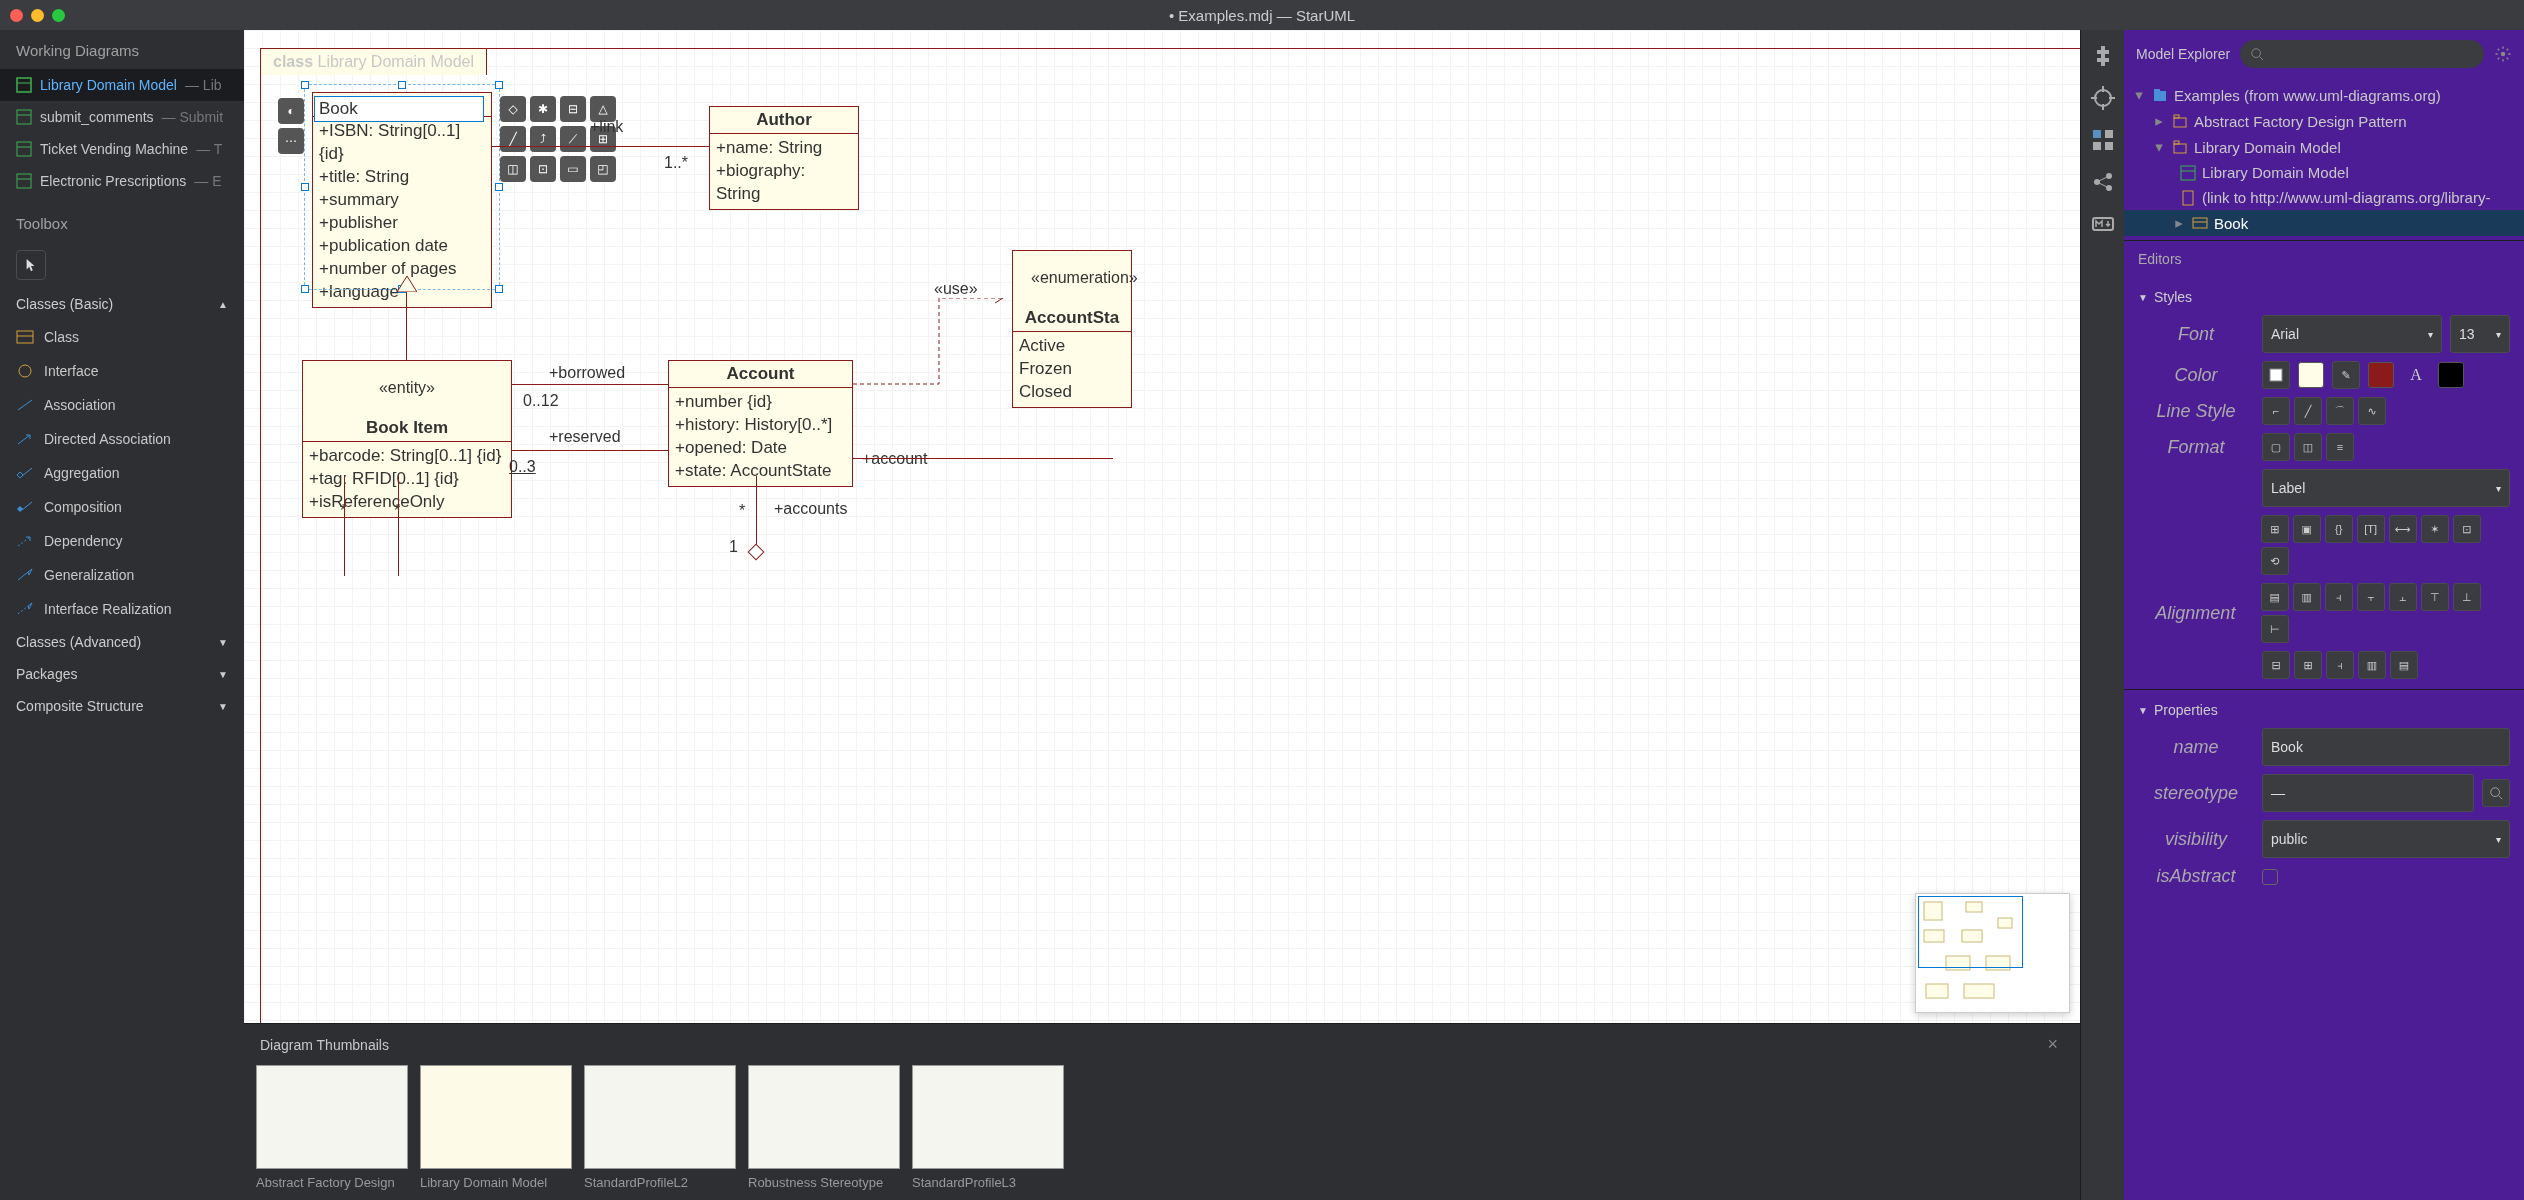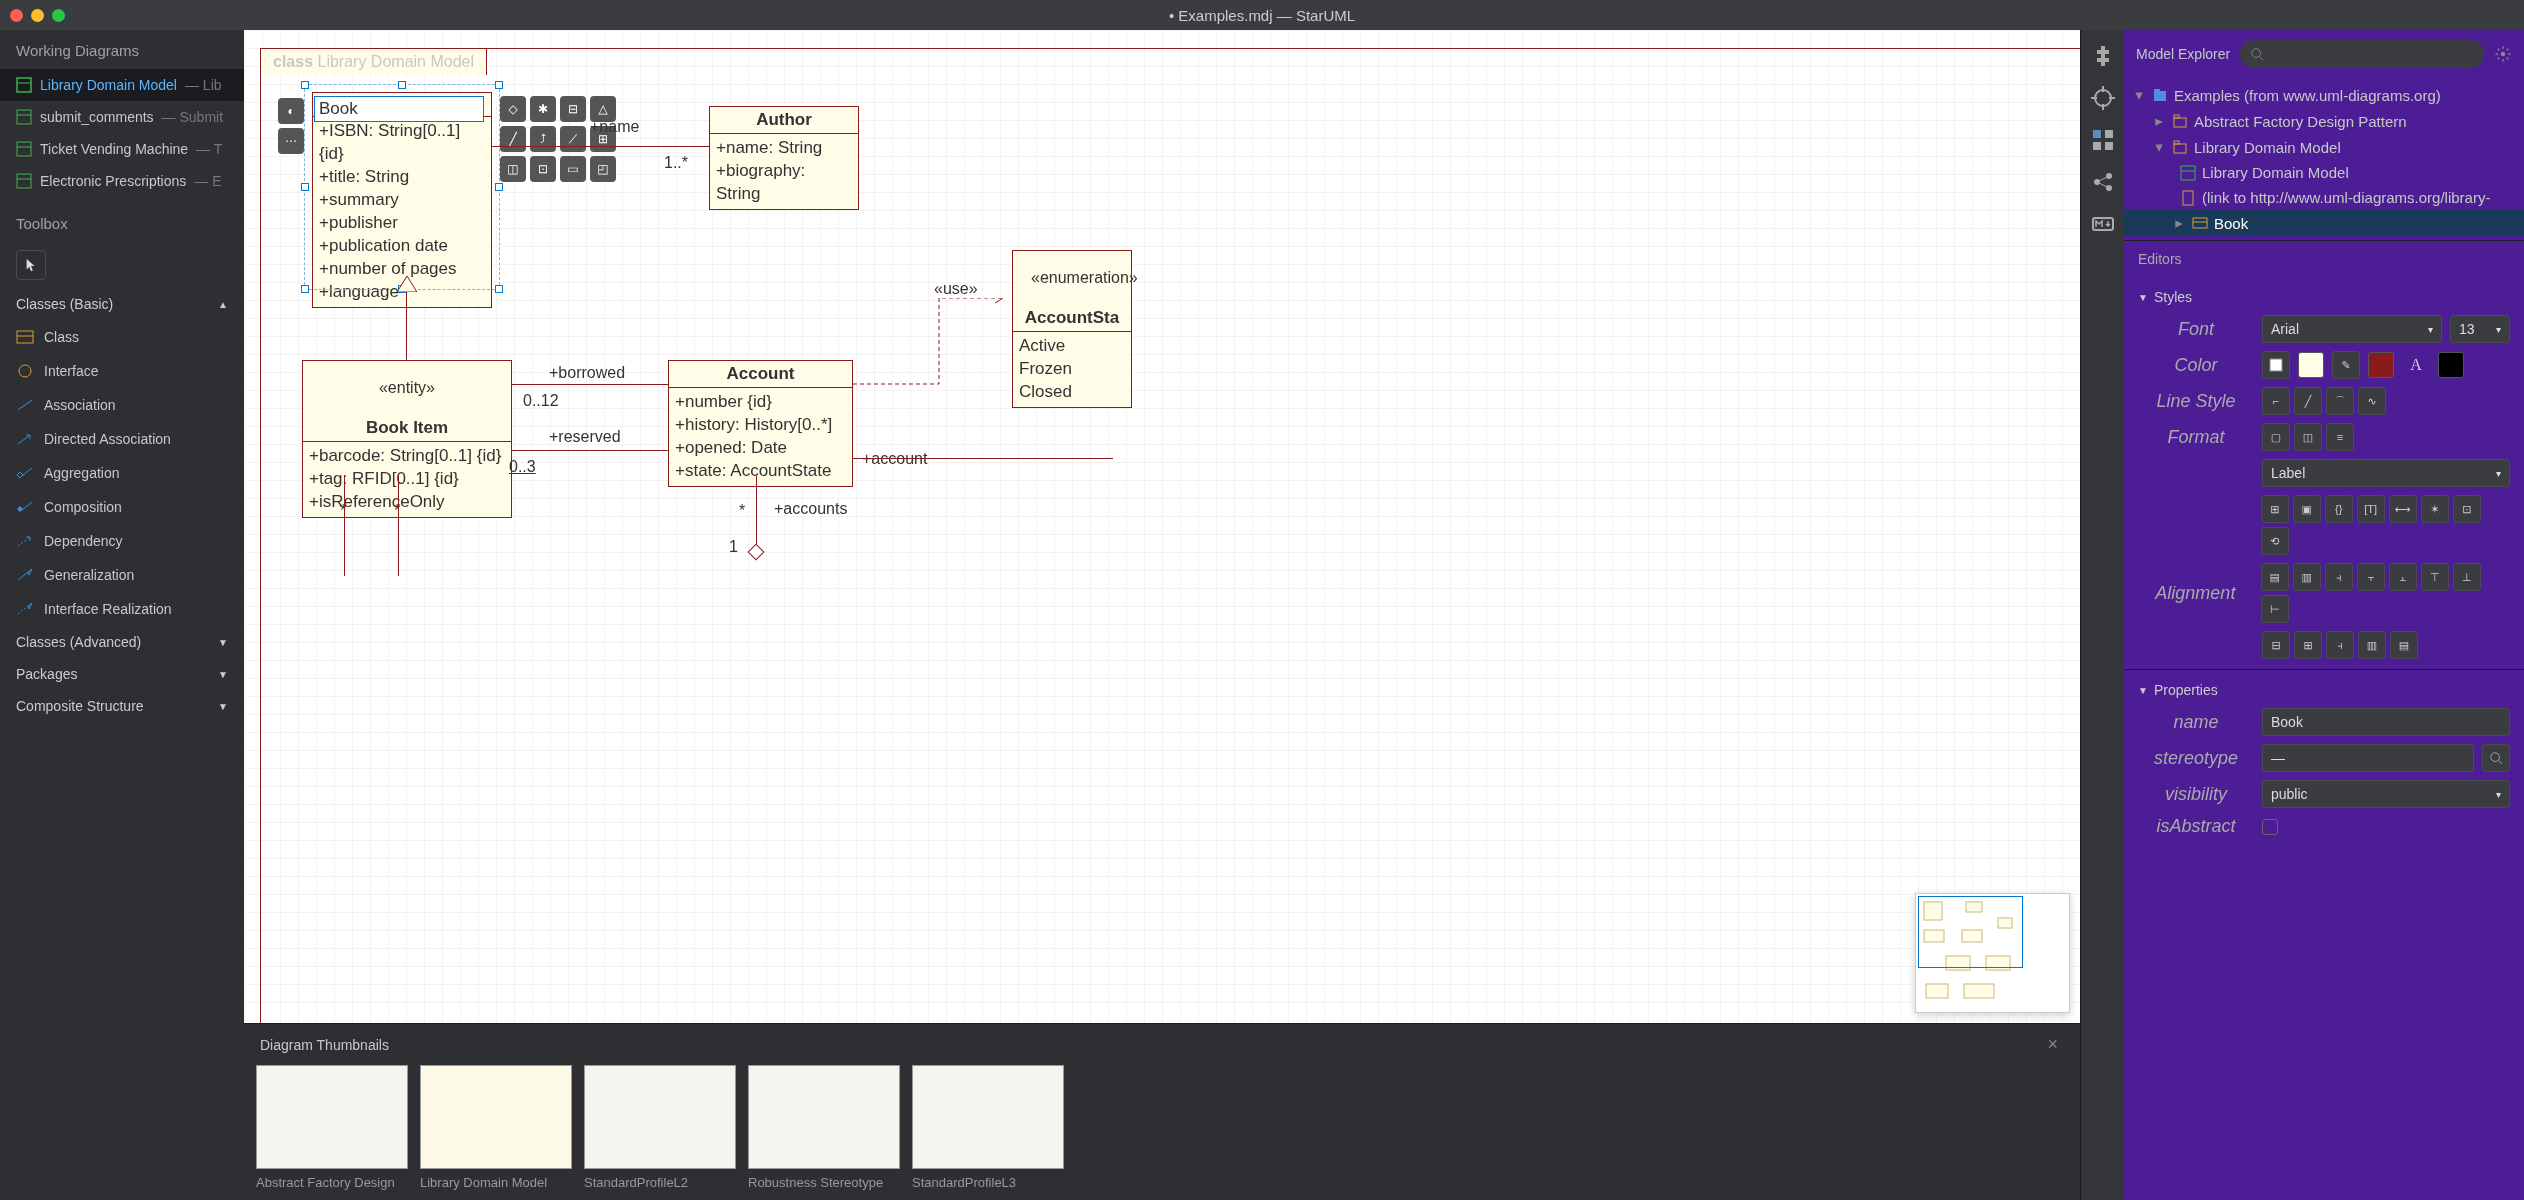--- a/index.html
+++ b/index.html
@@ -53,21 +53,21 @@
 .tree { padding:4px 0; font-size:15px; }
 .tree-row { display:flex; align-items:center; gap:6px; padding:4px 8px; cursor:pointer; white-space:nowrap; }
 .tree-row.sel { background:#1a3a5a; color:#fff; }
 .tw { width:14px; display:inline-block; text-align:center; color:#888; }
 .pkg-icon,.cls-icon,.diag-icon { width:16px; height:16px; display:inline-block; }
 .editors-hdr { padding:10px 14px; color:#aaa; border-top:1px solid #1a1c1f; }
 .sect { padding:6px 14px; }
 .sect-title { display:flex; align-items:center; gap:6px; padding:6px 0; color:#ccc; }
 .row { display:flex; align-items:center; gap:8px; padding:4px 0; }
 .row-label { width:116px; text-align:center; color:#aaa; font-size:18px;font-style:italic; }
-.ctrl { flex:1; height:28px; background:#3a3c40; border:1px solid #4a4c50; border-radius:3px; display:flex; align-items:center; padding:8px 8px; color:#ddd; justify-content:space-between; }
+.ctrl { flex:1; height:28px; background:#3a3c40; border:1px solid #4a4c50; border-radius:3px; display:flex; align-items:center; padding:18px 8px; color:#ddd; justify-content:space-between; }
 .btn-grp { display:flex; gap:4px; flex-wrap:wrap; }
 .sbtn { width:28px; height:28px; background:#3a3c40; border:1px solid #4a4c50; border-radius:3px; display:flex; align-items:center; justify-content:center; color:#ccc; font-size:11px; cursor:pointer; }
 .swatch { width:26px; height:26px; border-radius:3px; border:1px solid #555; }
 .minimap { position:absolute; right:10px; bottom:10px; width:155px; height:120px; background:#fff; border:1px solid #ccc; box-shadow:0 2px 8px rgba(0,0,0,.2); }
 .minimap-vp { position:absolute; border:1px solid #0078d4; left:2px; top:2px; width:105px; height:72px; }
 .tri { font-size:10px; }
 .close-x { color:#888; font-size:18px; cursor:pointer; padding:0 6px; }
 .hollow-diamond { width:12px; height:12px; border:1px solid #8b1a1a; transform:rotate(45deg); background:#fff; }
 </style>
 </head>
@@ -260,21 +260,21 @@
       </div>
 
       <div class="uml-box" style="left:465px; top:76px; width:150px;">
         <div class="uml-title">Author</div>
         <div class="uml-attrs">
           <div>+name: String</div>
           <div>+biography: String</div>
         </div>
       </div>
       <div class="line" style="left:248px; top:116px; width:217px; height:1px;"></div>
-      <div class="lbl" style="left:346px; top:88px;">+name</div>
+      <div class="lbl" style="left:346px; top:88px;">+link</div>
       <div class="lbl" style="left:420px; top:124px;">1..*</div>
 
       <div class="uml-box" style="left:58px; top:330px; width:210px;">
         <div class="uml-stereo">«entity»</div>
         <div class="uml-title" style="border-top:none;">Book Item</div>
         <div class="uml-attrs">
           <div>+barcode: String[0..1] {id}</div>
           <div>+tag: RFID[0..1] {id}</div>
           <div>+isReferenceOnly</div>
         </div>

